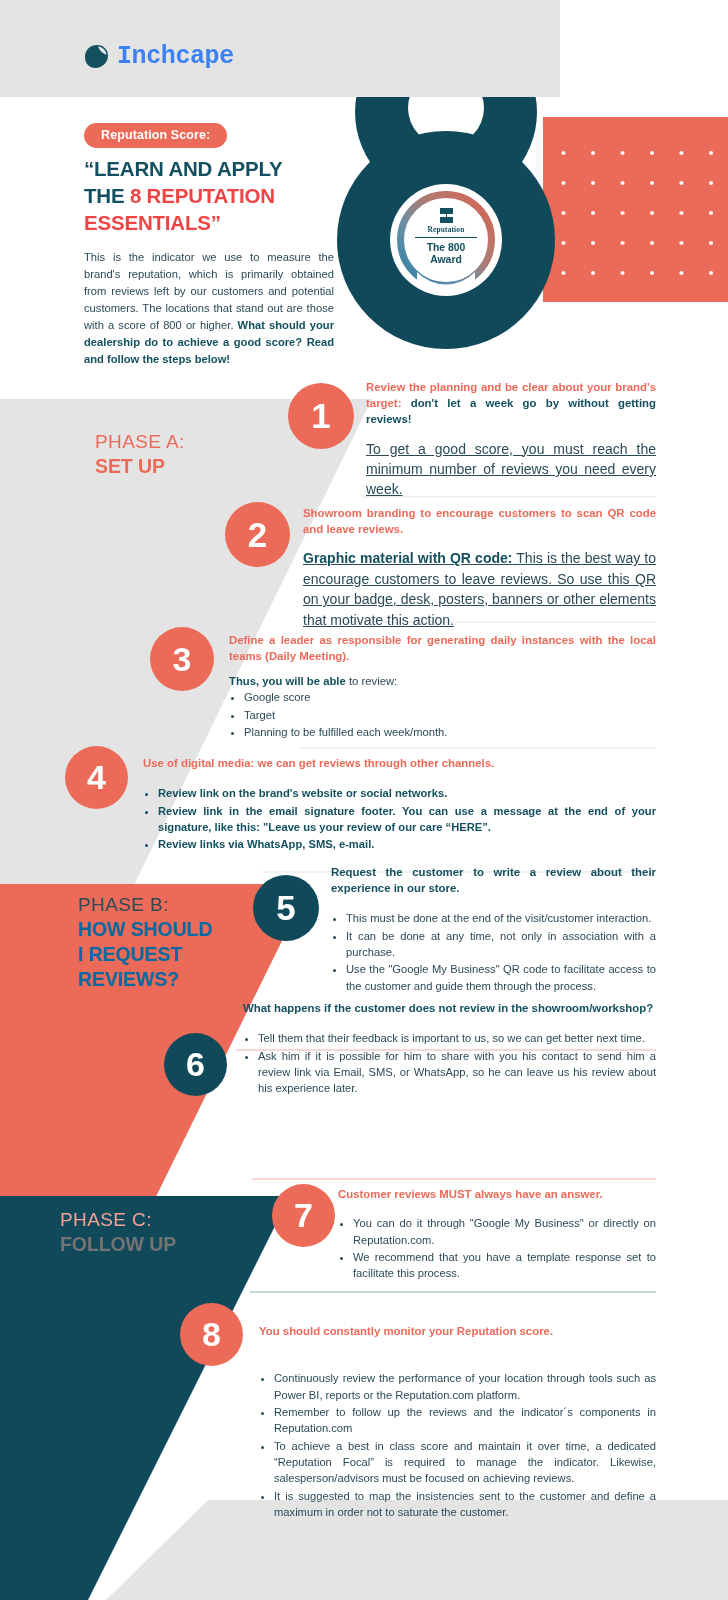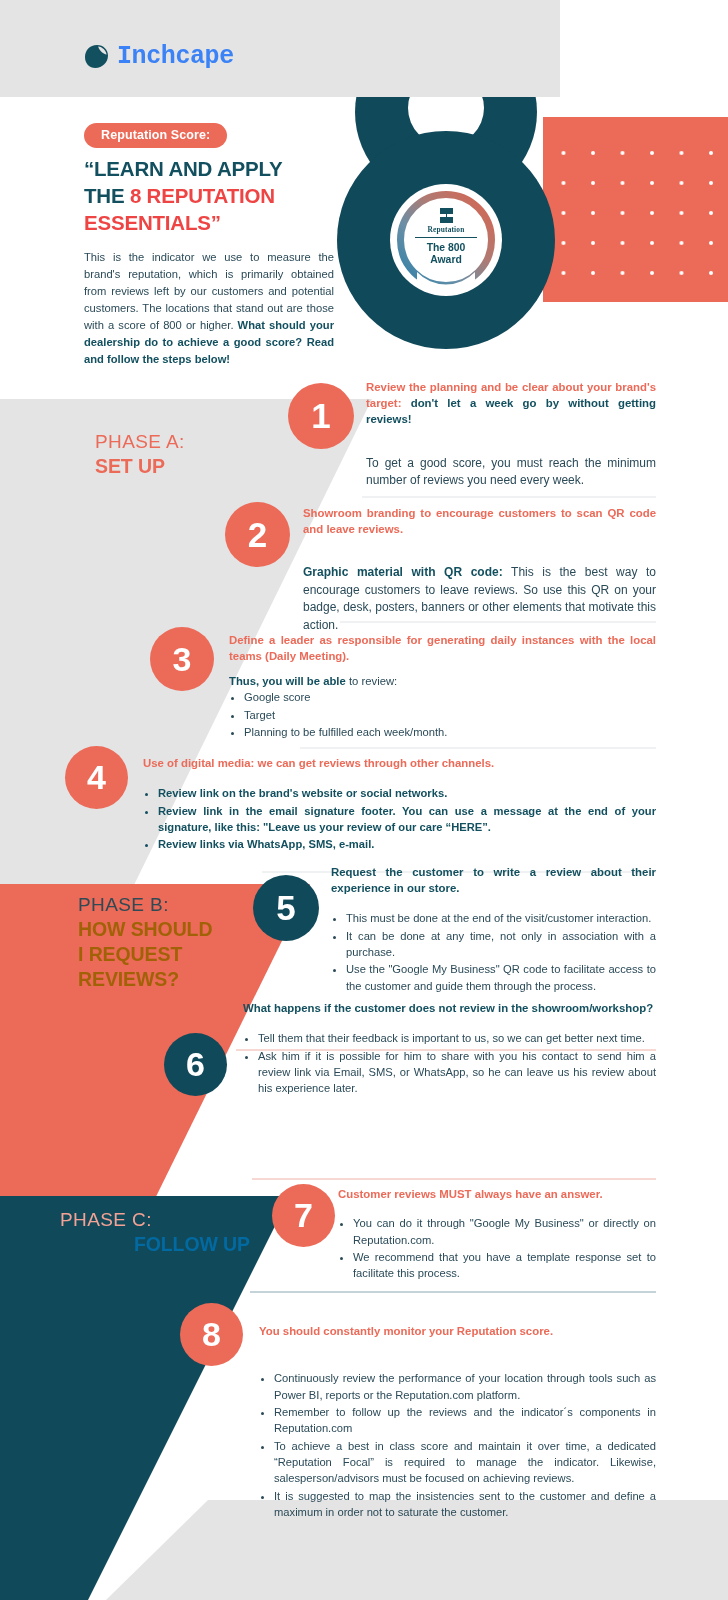--- a/index.html
+++ b/index.html
@@ -76,25 +76,25 @@
   }
   .phase .p-title {
     font-size: 19.5px; font-weight: 800; line-height: 1.3; letter-spacing: -0.1px;
   }
   #phase-a { left: 95px; top: 430px; }
   #phase-a .p-kicker { color: #ec6a58; }
   #phase-a .p-title  { color: #ec6a58; }
 
   #phase-b { left: 78px; top: 893px; width: 175px; }
   #phase-b .p-kicker { color: #2e4a55; }
-  #phase-b .p-title  { color: #a16207; }
+  #phase-b .p-title  { color: #0369a1; }
 
   #phase-c { left: 60px; top: 1208px; width: 190px; }
   #phase-c .p-kicker { color: #f3a295; }
-  #phase-c .p-title  { color: #0369a1; text-align: right; }
+  #phase-c .p-title  { color: #737373; }
 
   
   .step-num {
     position: absolute;
     border-radius: 50%;
     display: flex; align-items: center; justify-content: center;
     color: #ffffff; font-weight: 800;
     font-family: "Liberation Sans", sans-serif;
   }
   .step-num.coral { background: #ec6a58; }
@@ -103,22 +103,22 @@
   
   .step-body { position: absolute; }
   .step-lead {
     font-size: 11.4px; font-weight: 700; line-height: 1.42;
     text-align: justify; margin-bottom: 3px;
   }
   .step-lead.coral { color: #ec6a58; }
   .step-lead.teal  { color: #13505f; }
   .step-lead .dark { color: #13505f; }
   .step-para {
-    font-size: 12px; line-height: 1.46; color: #2a4a58;
-    text-align: justify; margin-top: 27px;
+    font-size: 14px; line-height: 1.46; color: #2a4a58;
+    text-align: justify; margin-top: 11px; text-decoration: underline;
   }
   .step-para b { color: #13505f; font-weight: 700; }
   .step-list {
     margin-top: 10px; padding-left: 15px;
     font-size: 11.2px; line-height: 1.46; color: #2a4a58;
   }
   .step-list li { margin-bottom: 1px; text-align: justify; }
   .step-list.bold li { font-weight: 700; color: #13505f; }
   .step-sub {
     font-size: 11.3px; font-weight: 700; color: #13505f;

